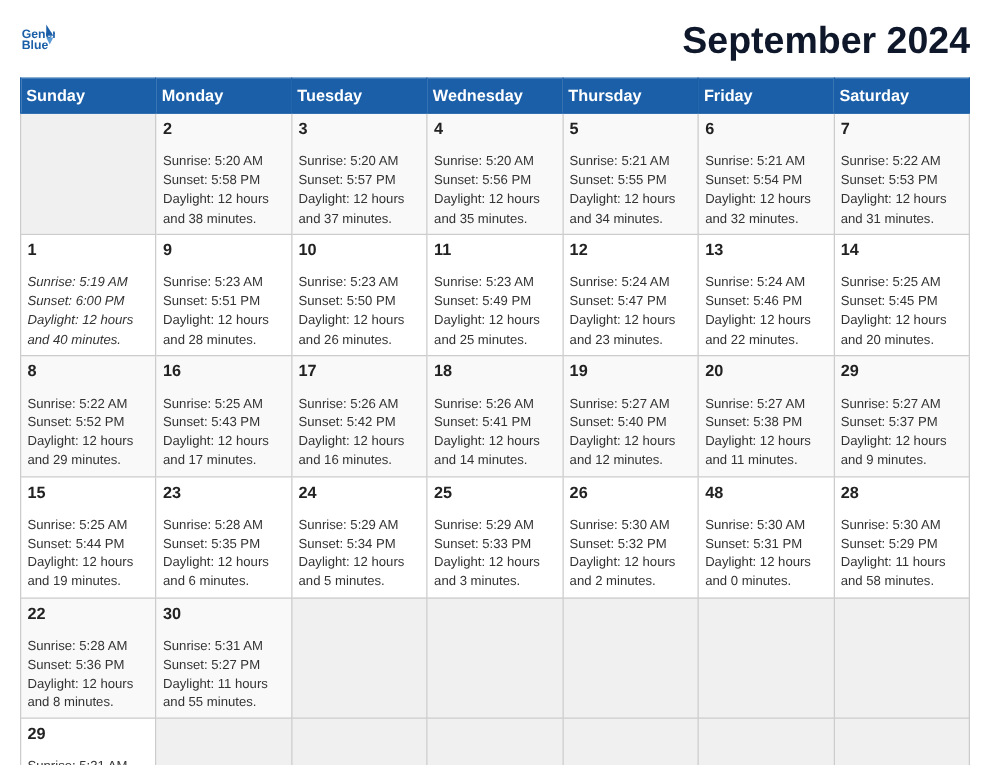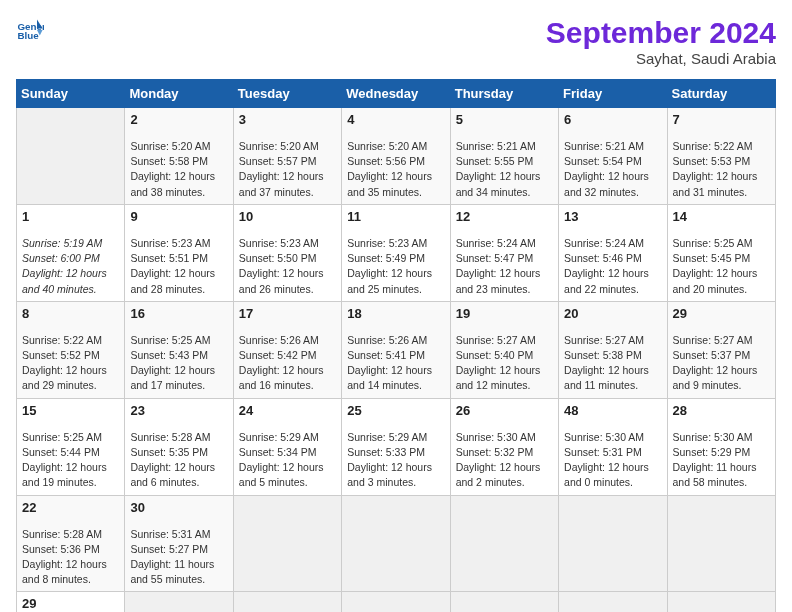--- a/index.html
+++ b/index.html
@@ -24,21 +24,21 @@
     .logo-icon {
       width: 28px;
       height: 28px;
     }
     .title-block {
       text-align: right;
     }
     .month-title {
       font-size: 30px;
       font-weight: bold;
-      color: #6d28d9;
+      color: #0f172a;
     }
     .subtitle {
       font-size: 15px;
       color: #444;
     }
     table {
       width: 100%;
       border-collapse: collapse;
       font-size: 11px;
     }
@@ -89,21 +89,20 @@
   <div class="logo">
     <svg class="logo-icon" viewBox="0 0 40 40">
       <text x="2" y="20" font-size="14" font-weight="bold" fill="#1a5fa8">General</text>
       <text x="2" y="33" font-size="14" font-weight="bold" fill="#1a5fa8">Blue</text>
       <polygon points="30,5 38,18 30,18" fill="#1a5fa8"></polygon>
       <polygon points="30,20 38,20 34,28" fill="#5b9bd5"></polygon>
     </svg>
   </div>
   <div class="title-block">
     <div class="month-title">September 2024</div>
-    <div class="subtitle">Sayhat, Saudi Arabia</div>
   </div>
 </div>
 
 <table>
   <thead>
     <tr>
     <th>Sunday</th>
         <th>Monday</th>
         <th>Tuesday</th>
         <th>Wednesday</th>

